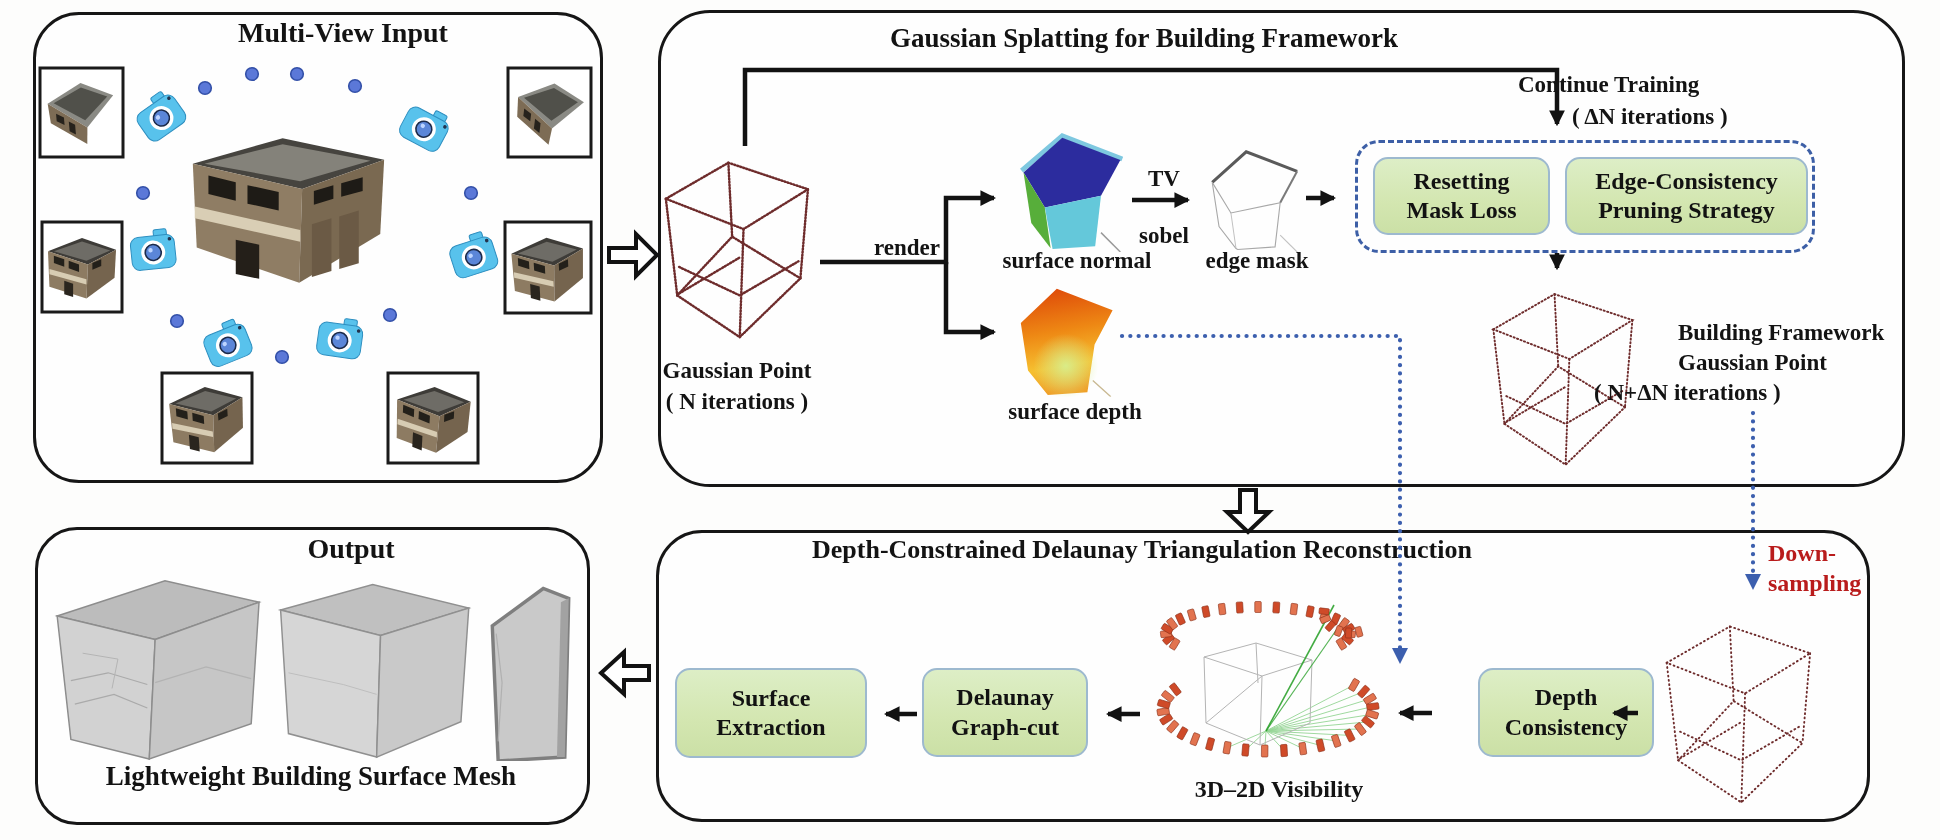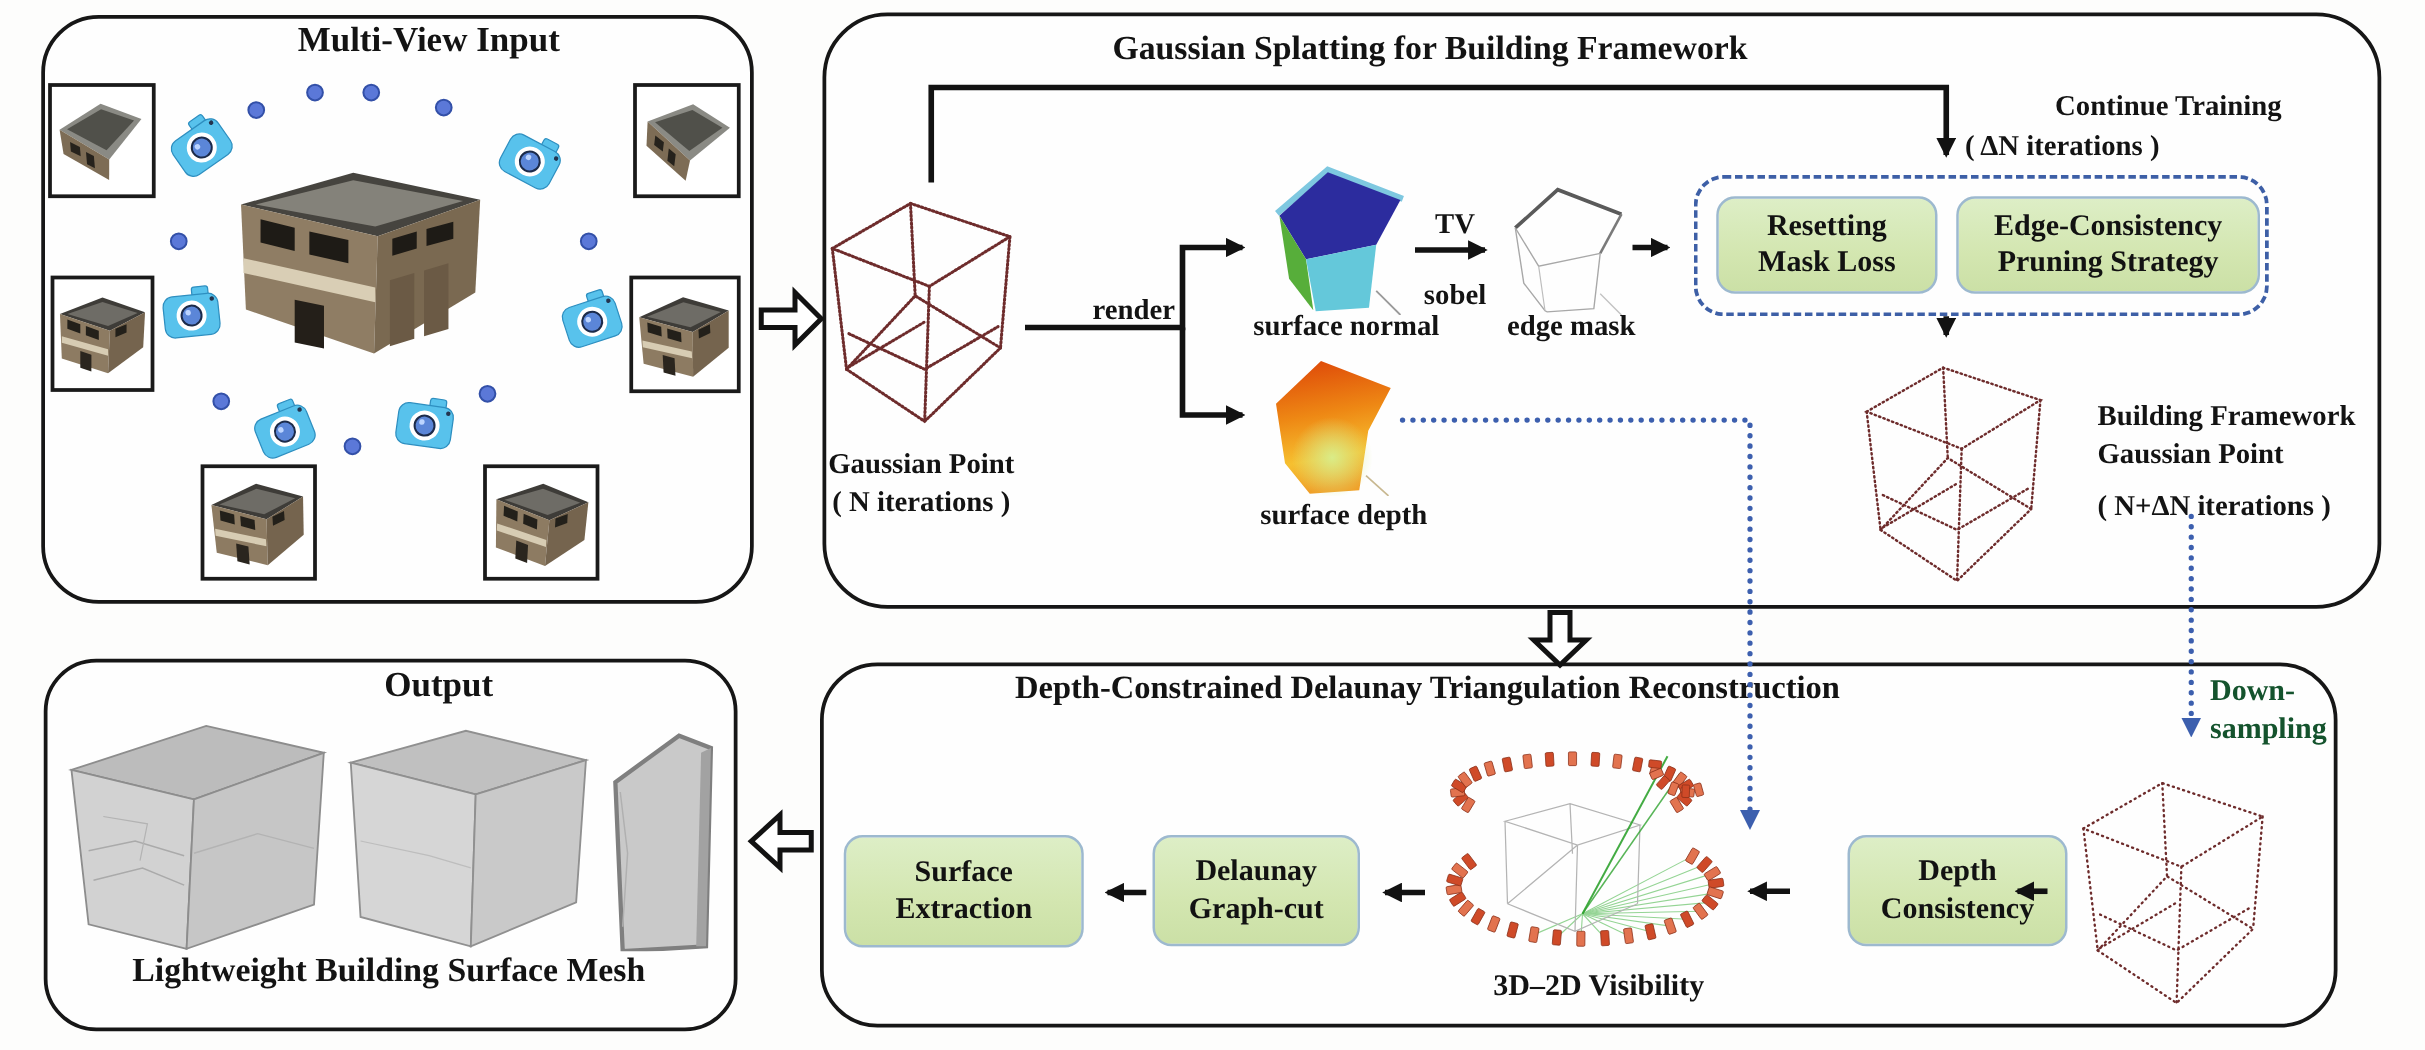--- a/index.html
+++ b/index.html
@@ -6,21 +6,21 @@
   #canvas{position:relative;width:1940px;height:840px;overflow:hidden;
           font-family:"Liberation Serif","DejaVu Serif",serif;color:#111;}
   .panel{position:absolute;background:#fefefe;border:3.5px solid #161616;border-radius:48px;box-sizing:border-box;}
   .t{position:absolute;font-weight:bold;color:#131313;white-space:nowrap;line-height:1.1;}
   .ctr{transform:translateX(-50%);}
   .title28{font-size:28px;margin-left:40px;}
   .title27{font-size:27px;}
   .title26{font-size:26px;}
   .cap{font-size:23px;}
   .cap24{font-size:24px;}
-  .blue{color:#14532d;}
+  .blue{color:#b91c1c;}
   .gbox{position:absolute;box-sizing:border-box;border:2.5px solid #9db9cf;border-radius:15px;
         background:linear-gradient(180deg,#ddeec6 0%,#d3e6b0 60%,#cbe0a6 100%);
         display:flex;flex-direction:column;align-items:center;justify-content:center;
         font-weight:bold;font-size:24px;line-height:1.22;color:#121212;text-align:center;}
   .dashedbox{position:absolute;box-sizing:border-box;border:3.2px dashed #3d5fa6;border-radius:24px;background:transparent;}
   svg.abs{position:absolute;}
   #overlay{position:absolute;left:0;top:0;pointer-events:none;z-index:30;}
   .pc-line{stroke:#6e2c2c;fill:none;stroke-linecap:round;}
 </style>
 </head>
@@ -216,41 +216,41 @@
   <svg class="abs" style="left:1202px;top:145px;" width="102" height="107" viewBox="0 0 120 126">
       <use href="#sym-edge"></use>
     </svg>
   <div class="t cap ctr" style="left:1257px;top:248px;text-align:center;">edge mask</div>
 
   <svg class="abs" style="left:1010px;top:282px;" width="108" height="116" viewBox="0 0 120 126">
       <use href="#sym-depth"></use>
     </svg>
   <div class="t cap ctr" style="left:1075px;top:399px;">surface depth</div>
 
-  <div class="t cap" style="left:1644px;top:72px;">Continue Training</div>
+  <div class="t cap" style="left:1518px;top:72px;">Continue Training</div>
   <div class="t cap" style="left:1572px;top:104px;">( ΔN iterations )</div>
 
   <div class="dashedbox" style="left:1355px;top:140px;width:460px;height:113px;"></div>
   <div class="gbox" style="left:1565px;top:157px;width:243px;height:78px;">
     <span>Edge-Consistency</span>
     <span>Pruning Strategy</span>
   </div>
   <div class="gbox" style="left:1373px;top:157px;width:177px;height:78px;">
     <span>Resetting</span>
     <span>Mask Loss</span>
   </div>
 
   <svg class="abs" style="left:1468px;top:283px;" width="186" height="190" viewBox="0 0 190 205">
     <g style="stroke-dasharray:1.2 2.8;">
         <use href="#sym-pc" style="stroke-width:2.1;"></use>
       </g>
   </svg>
   <div class="t cap" style="left:1678px;top:320px;">Building Framework</div>
   <div class="t cap" style="left:1678px;top:350px;">Gaussian Point</div>
-  <div class="t cap" style="left:1678px;top:380px;margin-top:12px;">( N+ΔN iterations )</div>
+  <div class="t cap" style="left:1594px;top:380px;">( N+ΔN iterations )</div>
 
   <div class="t cap24 blue" style="left:1768px;top:540px;">Down-</div>
   <div class="t cap24 blue" style="left:1768px;top:570px;">sampling</div>
 
   <div class="t title26 ctr" style="left:1142px;top:536px;">Depth-Constrained Delaunay Triangulation Reconstruction</div>
 
   <div class="gbox" style="left:922px;top:668px;width:166px;height:89px;">
     <span>Delaunay</span>
     <span>Graph-cut</span>
   </div>

